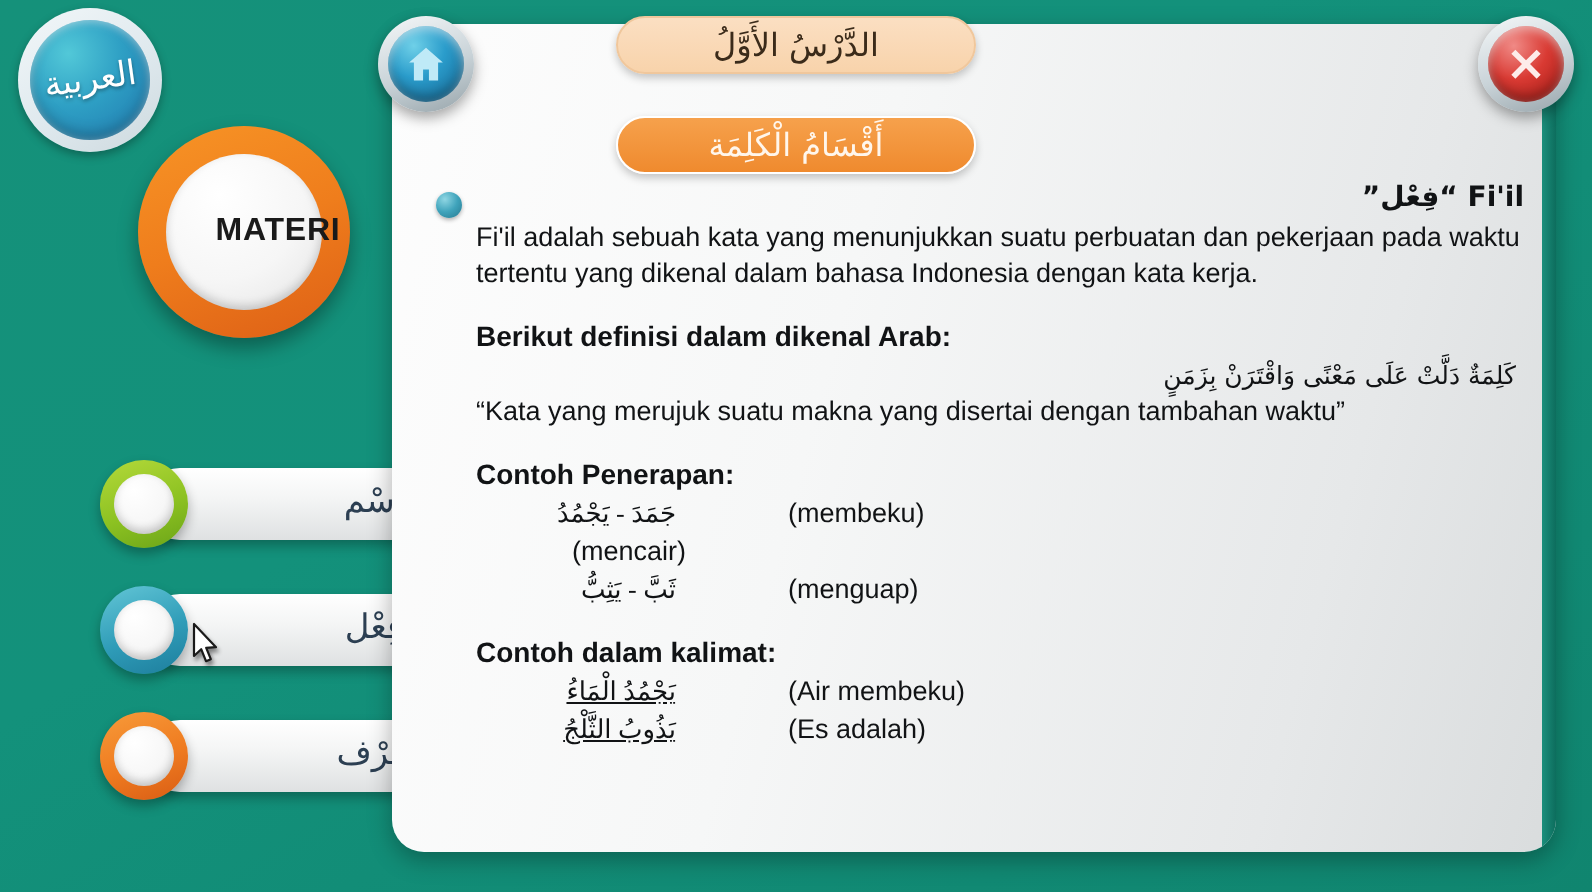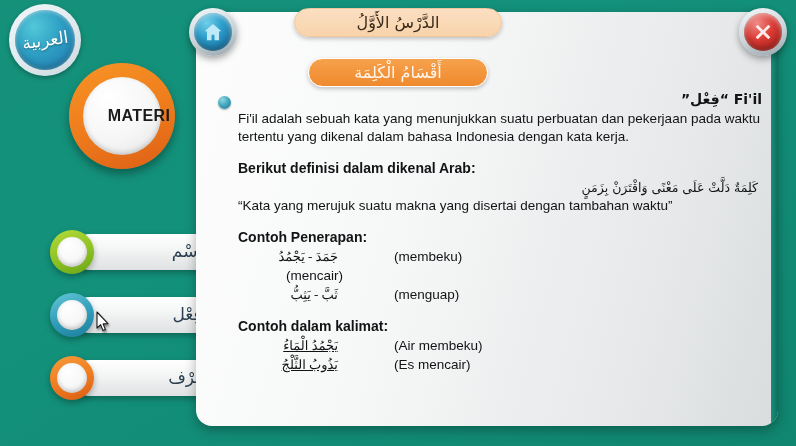--- a/index.html
+++ b/index.html
@@ -141,21 +141,21 @@
     position: absolute;
     left: 50%;
     transform: translateX(-50%);
     border-radius: 16px;
     display: flex; align-items: center; justify-content: center;
     font-family: "DejaVu Sans", sans-serif;
     cursor: pointer;
   }
   .title-main {
     top: 8px;
-    width: 208px; height: 29px;
+    width: 180px; height: 29px;
     background: linear-gradient(180deg, #fbdfc2 0%, #f8d3ab 100%);
     border: 1px solid #f0c79c;
     box-shadow: 0 2px 4px rgba(0,0,0,.22);
     font-size: 16px;
     color: #3b2b1a;
   }
   .title-sub {
     top: 58px;
     width: 180px; height: 29px;
     background: linear-gradient(180deg, #f6a14c 0%, #ef8a2e 100%);
@@ -320,21 +320,21 @@
         <div class="gap"></div>
 
         <div class="h-line">Contoh dalam kalimat:</div>
 
         <div class="ex-row">
           <span class="ex-ar ul">يَجْمُدُ الْمَاءُ</span>
           <span class="ex-id">(Air membeku)</span>
         </div>
         <div class="ex-row">
           <span class="ex-ar ul">يَذُوبُ الثَّلْجُ</span>
-          <span class="ex-id">(Es mencair)</span>
+          <span class="ex-id">(Es adalah)</span>
         </div>
 
       </div>
     </div>
   </div>
 
   <div class="title-pill title-main">
     <span>الدَّرْسُ الأَوَّلُ</span>
   </div>
   <div class="title-pill title-sub">

